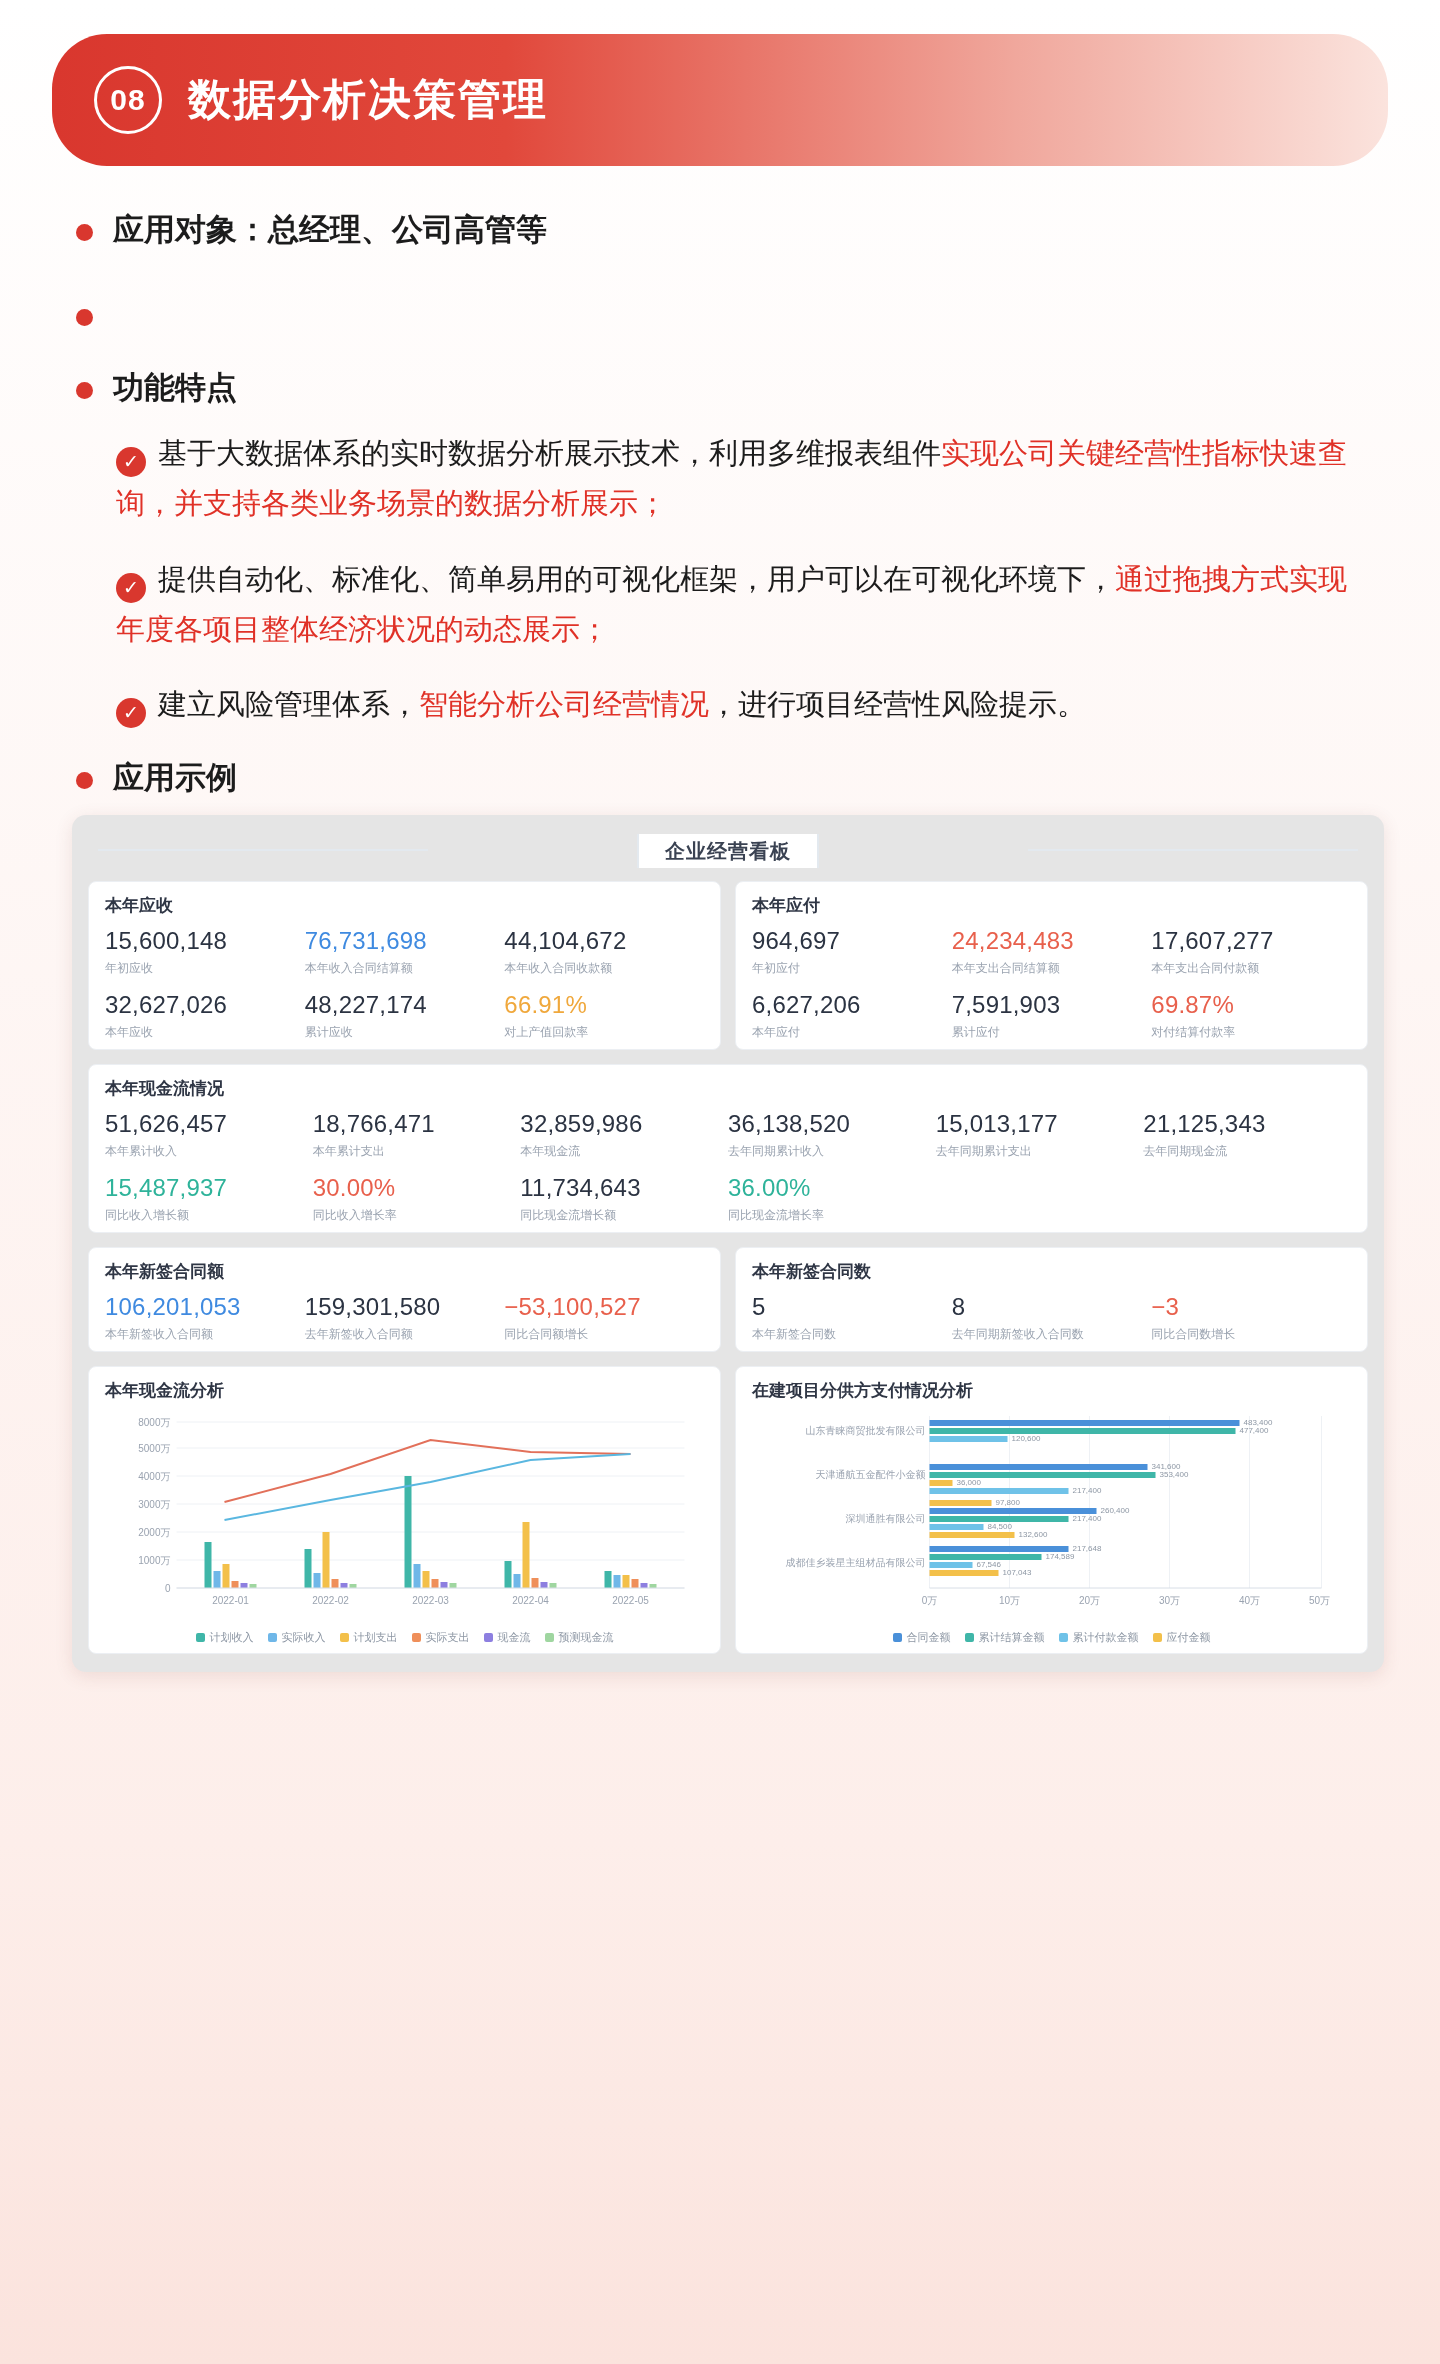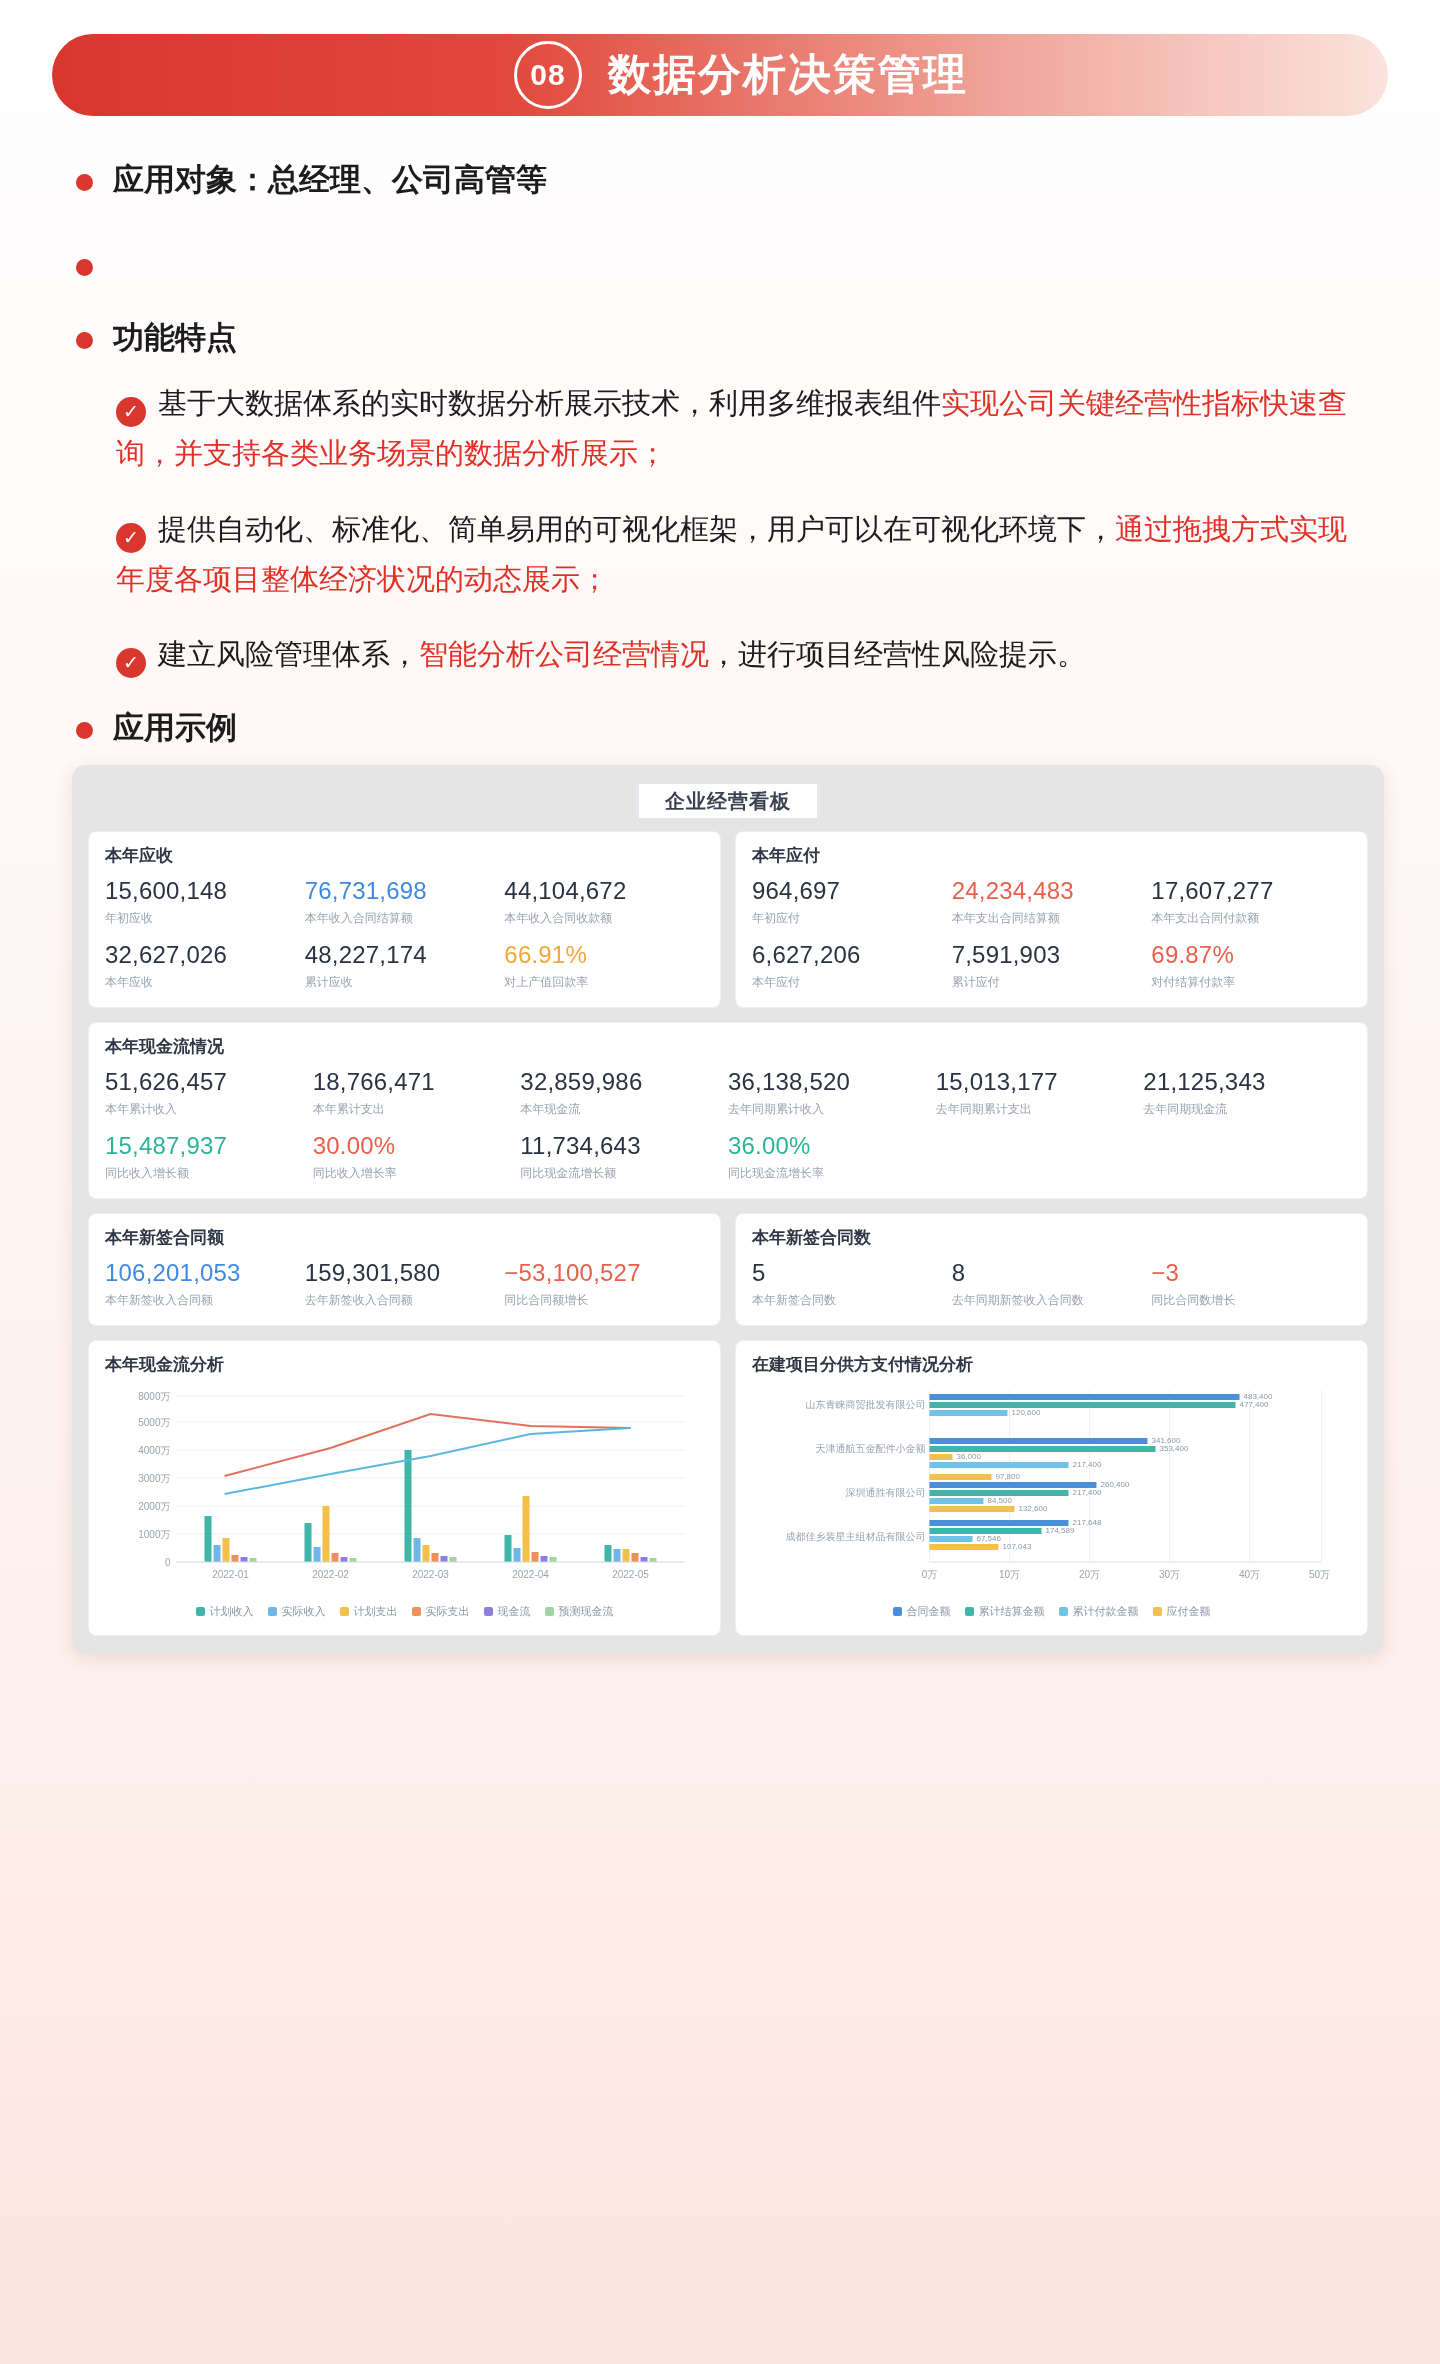--- a/index.html
+++ b/index.html
@@ -11,27 +11,26 @@
     -webkit-font-smoothing:antialiased;
   }
   .page{
     position:relative;width:1440px;height:2364px;
     box-sizing:border-box;
     padding:34px 52px 0 52px;
   }
   
   .header{
     position:relative;
-    height:82px;
+    height:132px;
     border-radius:55px;
     background:linear-gradient(90deg,#d9372e 0%,#e1483b 34%,#f0a79c 72%,#fbe3dd 100%);
     display:flex;align-items:center;
     padding-left:42px;
     box-sizing:border-box;
-    justify-content:center;
   }
   .badge{
     width:62px;height:62px;border-radius:50%;
     border:3px solid #ffffff;
     display:flex;align-items:center;justify-content:center;
     color:#fff;font-size:30px;font-weight:bold;letter-spacing:1px;
     flex:0 0 auto;
   }
   .header-title{
     margin-left:26px;color:#ffffff;font-size:43px;font-weight:bold;
@@ -80,21 +79,21 @@
   .shot-top .deco.r{right:10px;width:330px;}
   .shot-title{
     position:relative;z-index:2;background:#fff;padding:0 26px;
     font-size:20px;color:#3a4252;font-weight:bold;letter-spacing:1px;
     border-left:2px solid #e3e9ef;border-right:2px solid #e3e9ef;
     line-height:34px;
   }
   .panels{display:flex;gap:14px;}
   .panel{
     border:1px solid #eceff3;border-radius:8px;background:#fff;
-    padding:12px 16px 16px 16px;box-sizing:border-box;flex:1;
+    padding:12px 16px 8px 16px;box-sizing:border-box;flex:1;
   }
   .panel-h{font-size:17px;font-weight:bold;color:#2f3645;margin-bottom:10px;}
   .kpis{display:flex;}
   .kpi{flex:1;padding-right:8px;box-sizing:border-box;}
   .kpi .v{font-size:24px;color:#2b3342;letter-spacing:.2px;white-space:nowrap;}
   .kpi .l{font-size:12px;color:#9aa3b0;margin-top:5px;white-space:nowrap;}
   .kpi.blue .v{color:#3f8ae0;}
   .kpi.orange .v{color:#f0a83c;}
   .kpi.red .v{color:#e8604c;}
   .kpi.green .v{color:#2eb39a;}

